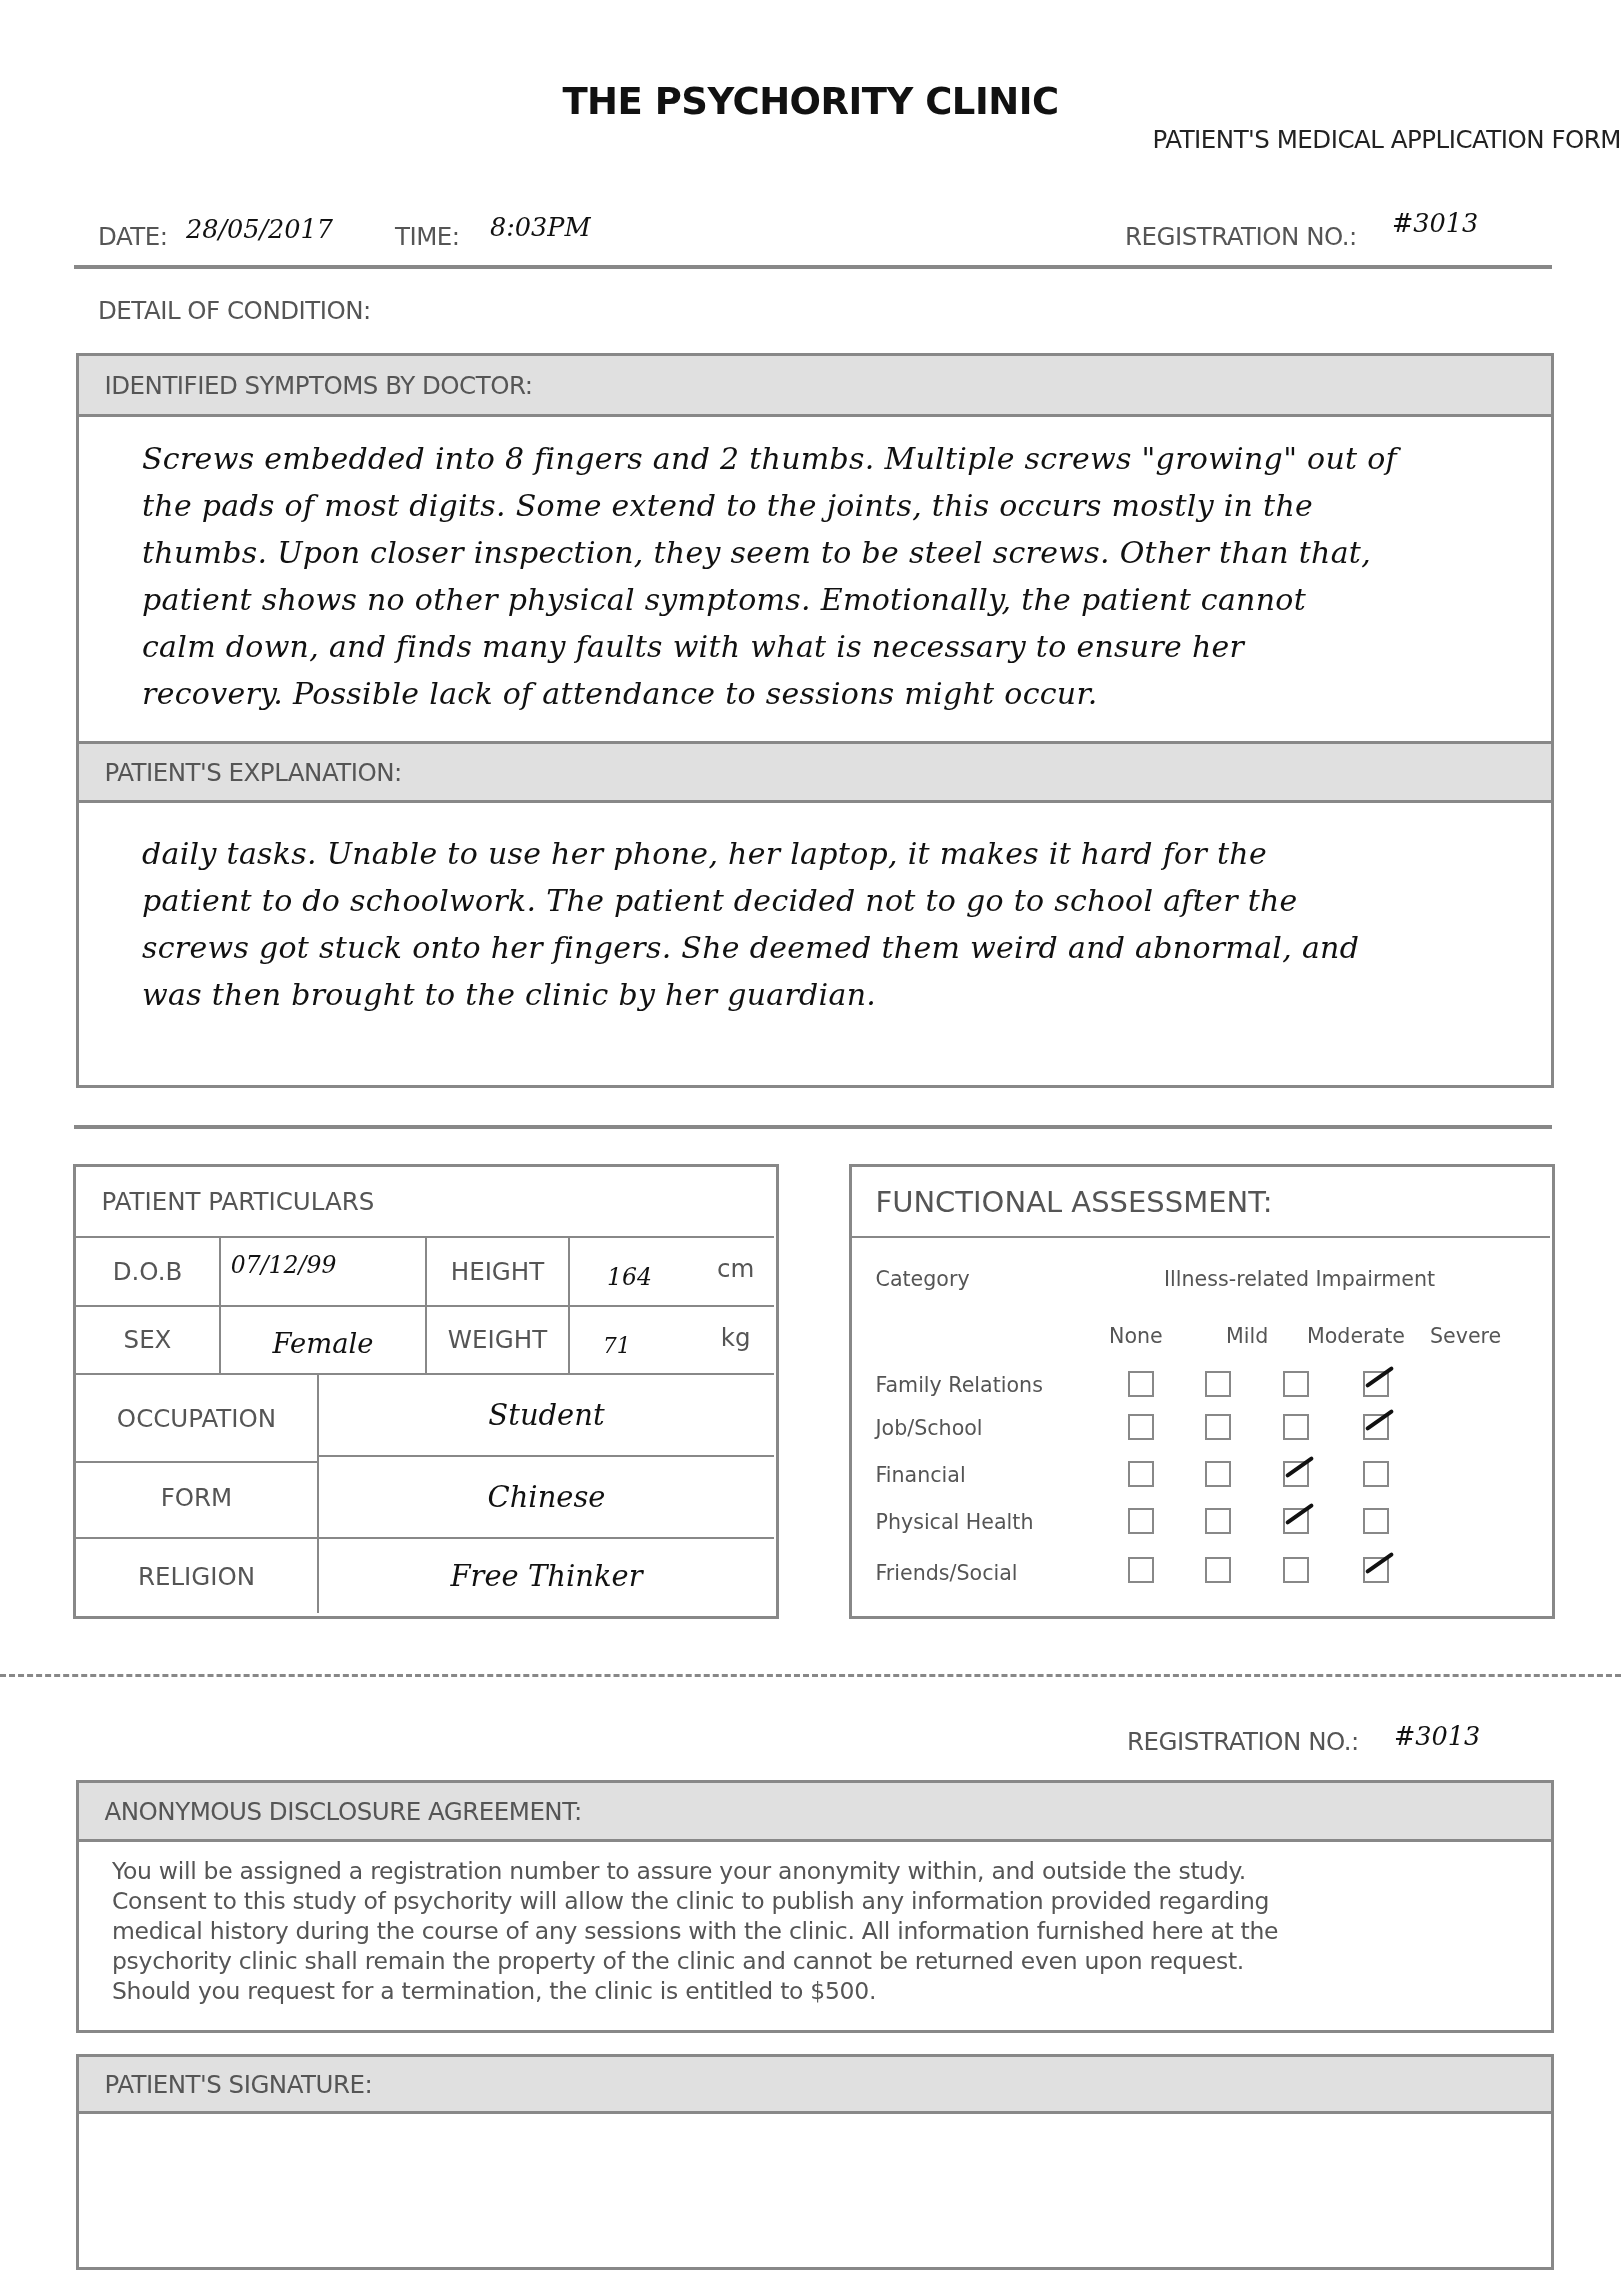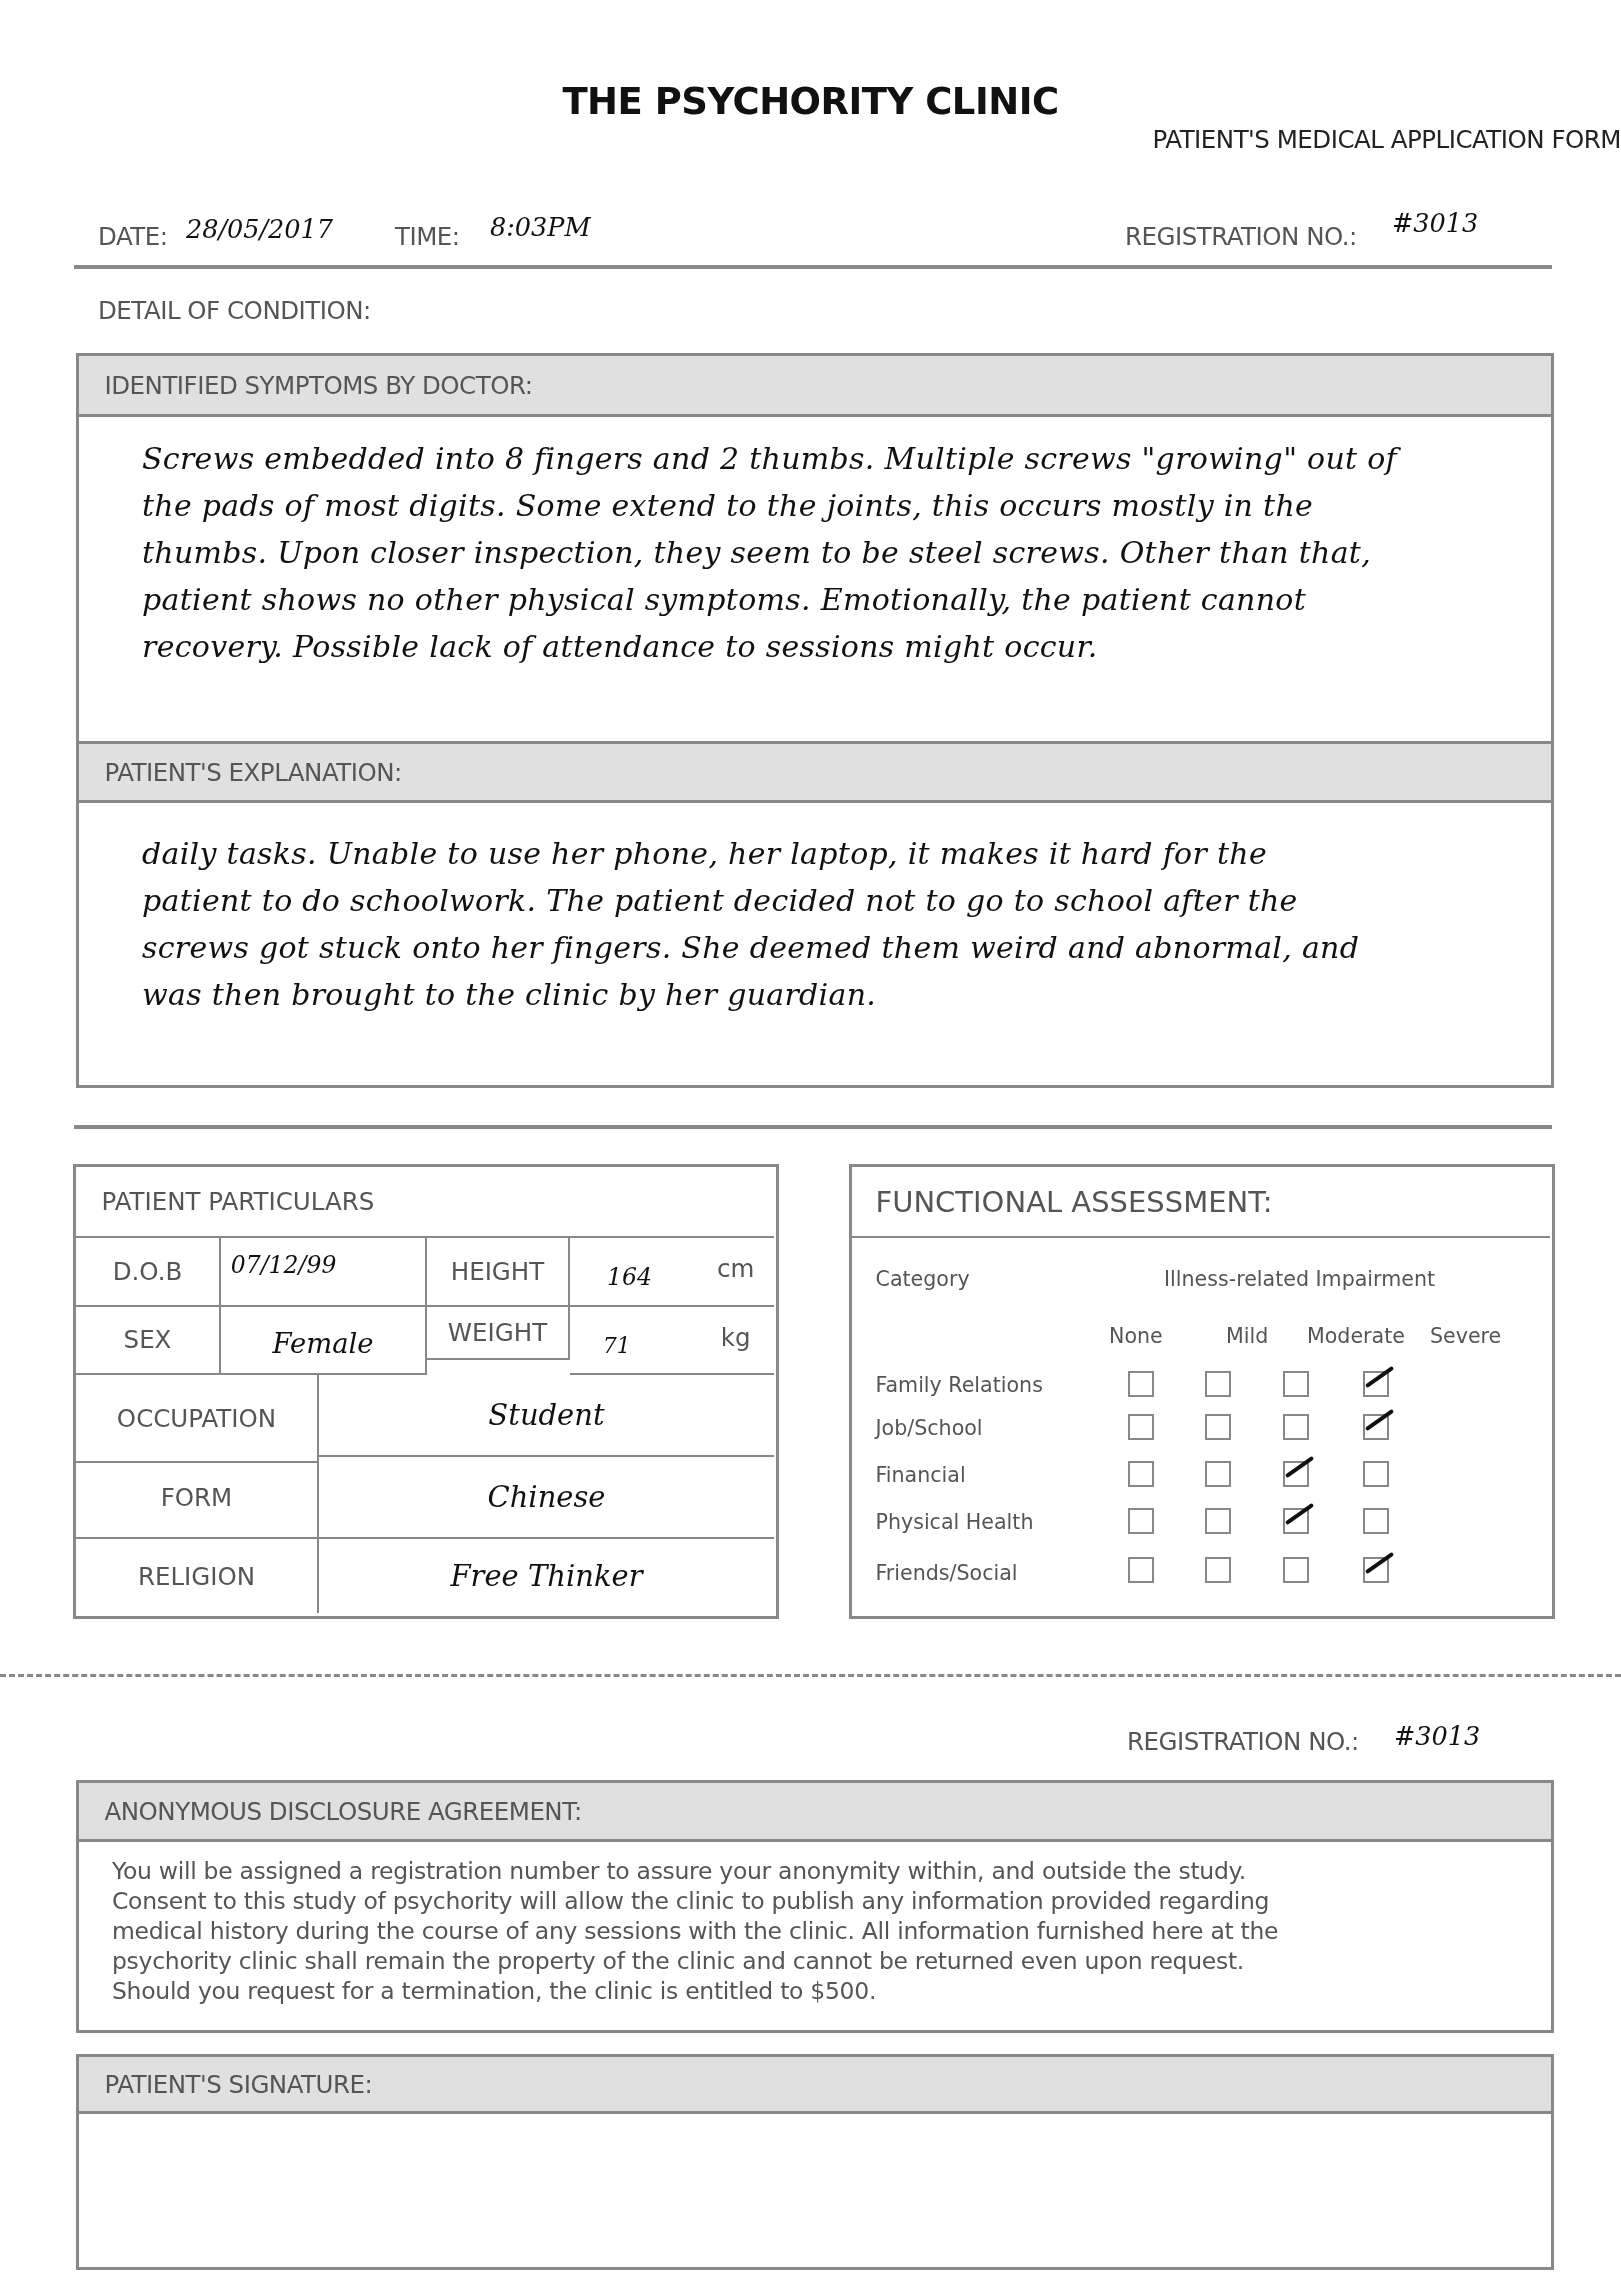--- a/index.html
+++ b/index.html
@@ -75,20 +75,21 @@
 
 <div class="abs label" id="detail-label">DETAIL OF CONDITION:</div>
 
 <div class="abs panel" id="symptoms">
   <div class="panel-head">IDENTIFIED SYMPTOMS BY DOCTOR:</div>
   <div class="panel-body">
     <div class="hand-text">Screws embedded into 8 fingers and 2 thumbs. Multiple screws "growing" out of</div>
     <div class="hand-text">the pads of most digits. Some extend to the joints, this occurs mostly in the</div>
     <div class="hand-text">thumbs. Upon closer inspection, they seem to be steel screws. Other than that,</div>
     <div class="hand-text">patient shows no other physical symptoms. Emotionally, the patient cannot</div>
+    <div class="hand-text">calm down, and finds many faults with what is necessary to ensure her</div>
     <div class="hand-text">recovery. Possible lack of attendance to sessions might occur.</div>
   </div>
 </div>
 
 <div class="abs panel" id="explanation">
   <div class="panel-head">PATIENT'S EXPLANATION:</div>
   <div class="panel-body">
     <div class="hand-text">daily tasks. Unable to use her phone, her laptop, it makes it hard for the</div>
     <div class="hand-text">patient to do schoolwork. The patient decided not to go to school after the</div>
     <div class="hand-text">screws got stuck onto her fingers. She deemed them weird and abnormal, and</div>
@@ -108,21 +109,21 @@
   <div class="pp-cell" style="left:351px;top:71px;width:143px;height:69px;">HEIGHT</div>
   <div class="pp-cell" style="left:494px;top:71px;width:204px;height:69px;border-right:none;justify-content:space-between;padding:0 19.6px 0 37px;">
     <span class="hand" style="font-size:23.5px;margin-top:11.8px;">164</span>
     <span style="margin-top:-5.9px;">cm</span>
   </div>
 
   <div class="pp-cell" style="left:0;top:139px;width:145px;height:69px;">SEX</div>
   <div class="pp-cell" style="left:145px;top:139px;width:206px;height:69px;">
     <span class="hand" style="font-size:27.4px;margin-top:7.8px;">Female</span>
   </div>
-  <div class="pp-cell" style="left:351px;top:139px;width:143px;height:54px;">WEIGHT</div>
+  <div class="pp-cell" style="left:351px;top:139px;width:143px;height:69px;">WEIGHT</div>
   <div class="pp-cell" style="left:494px;top:139px;width:204px;height:69px;border-right:none;justify-content:space-between;padding:0 23.5px 0 33px;">
     <span class="hand" style="font-size:21.6px;margin-top:11.8px;">71</span>
     <span style="margin-top:-3.9px;">kg</span>
   </div>
 
   <div class="pp-cell" style="left:0;top:208px;width:243px;height:88px;">OCCUPATION</div>
   <div class="pp-cell" style="left:243px;top:208px;width:455px;height:82px;border-right:none;">
     <span class="hand" style="font-size:29px;">Student</span>
   </div>
 

